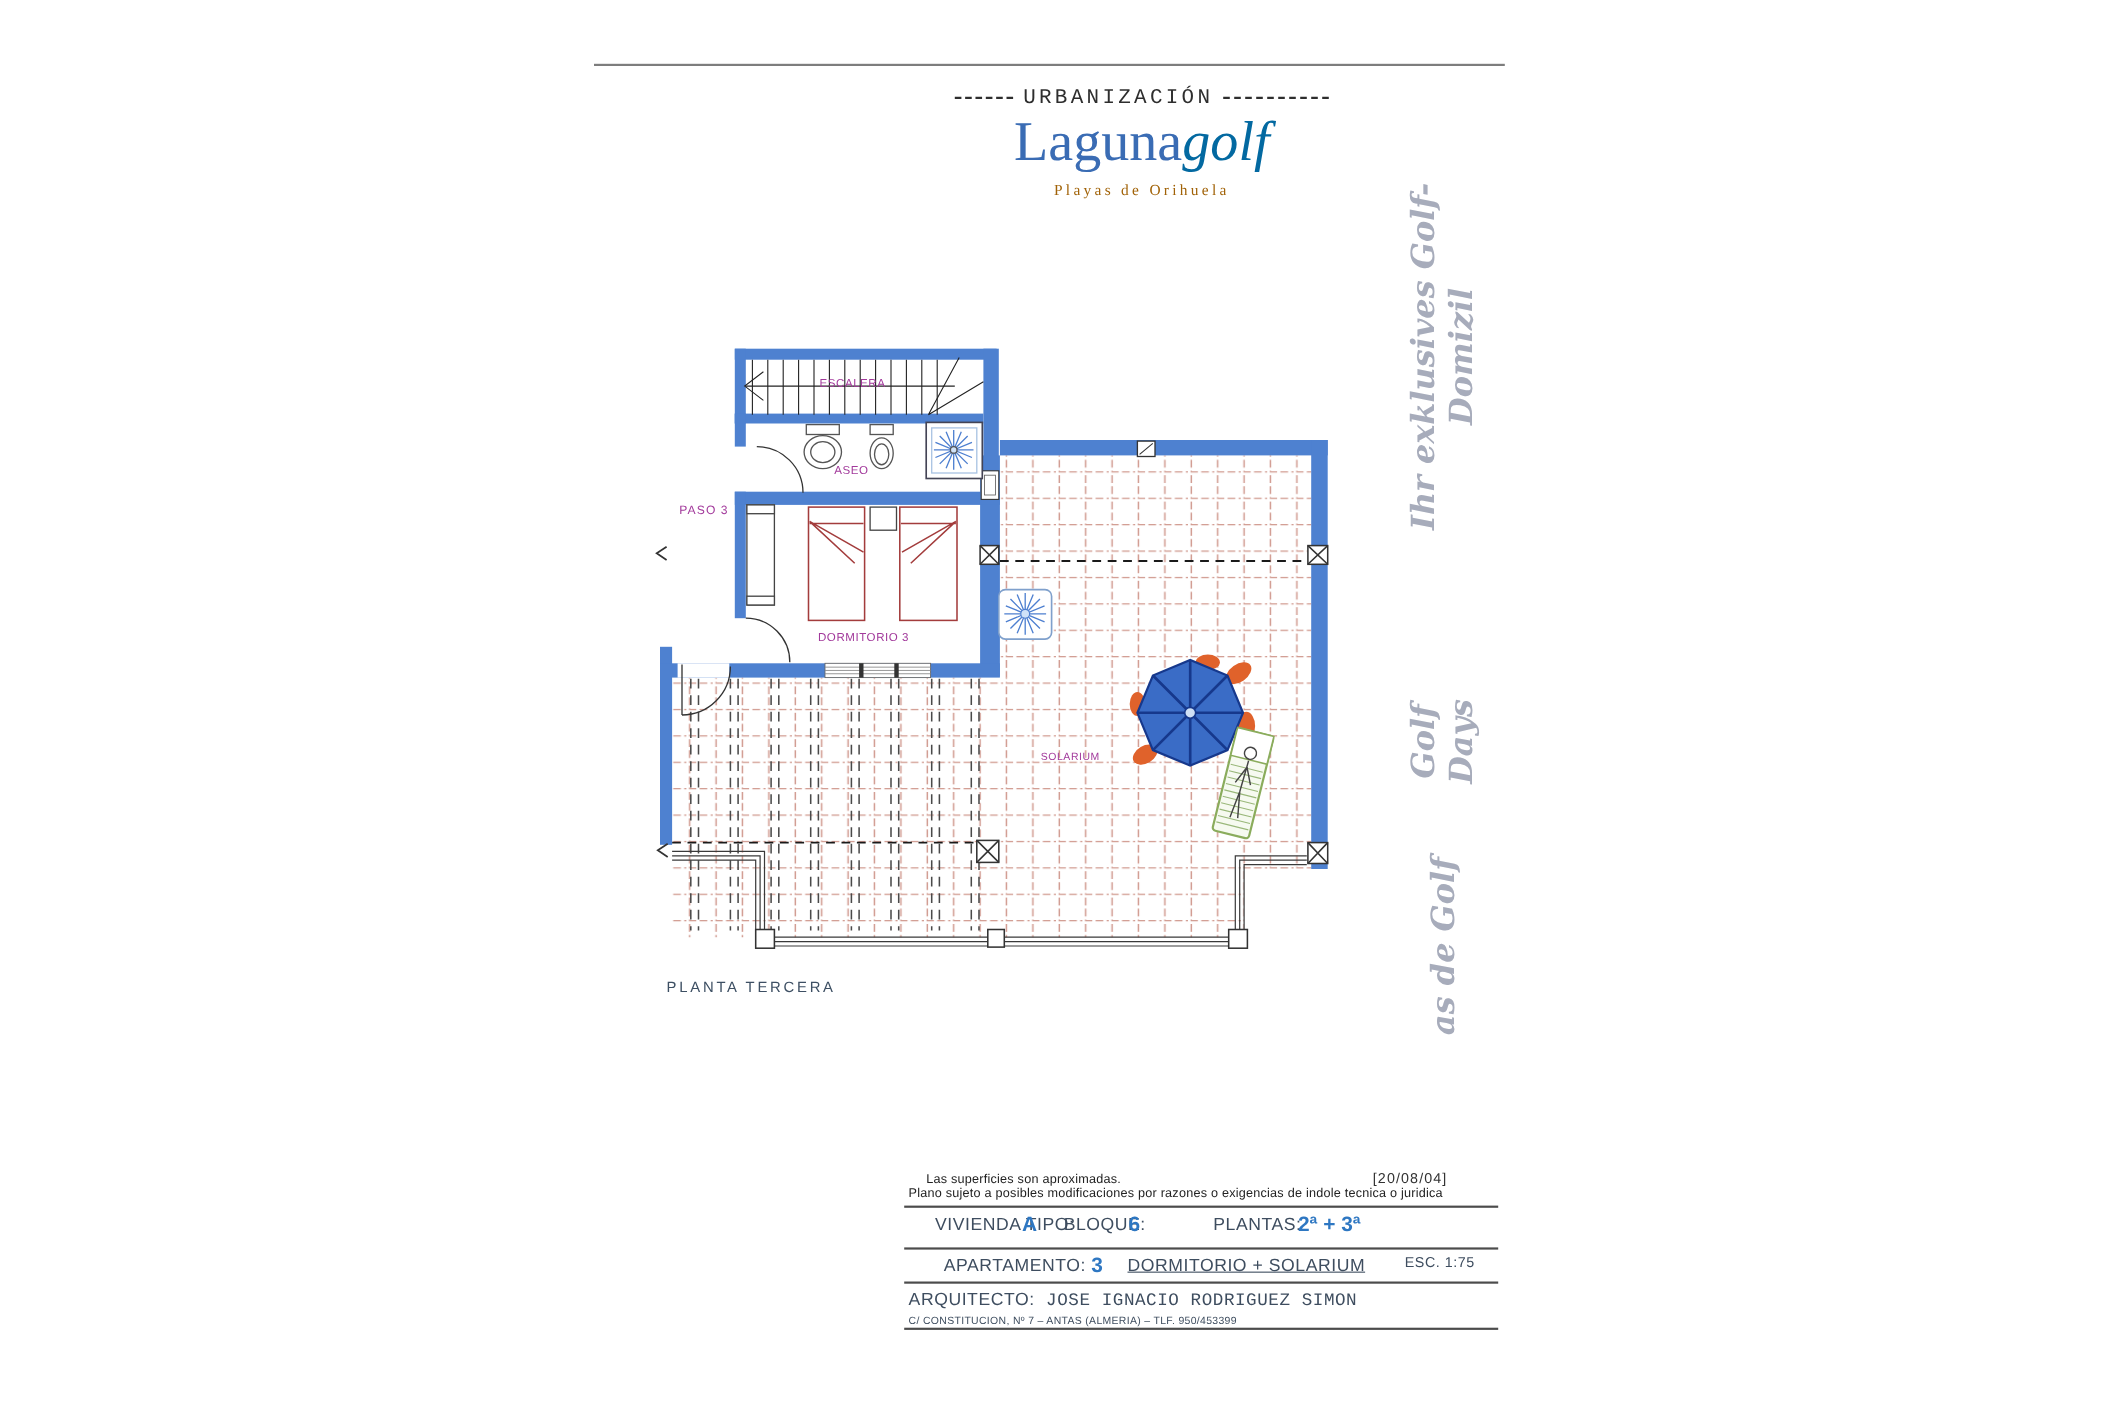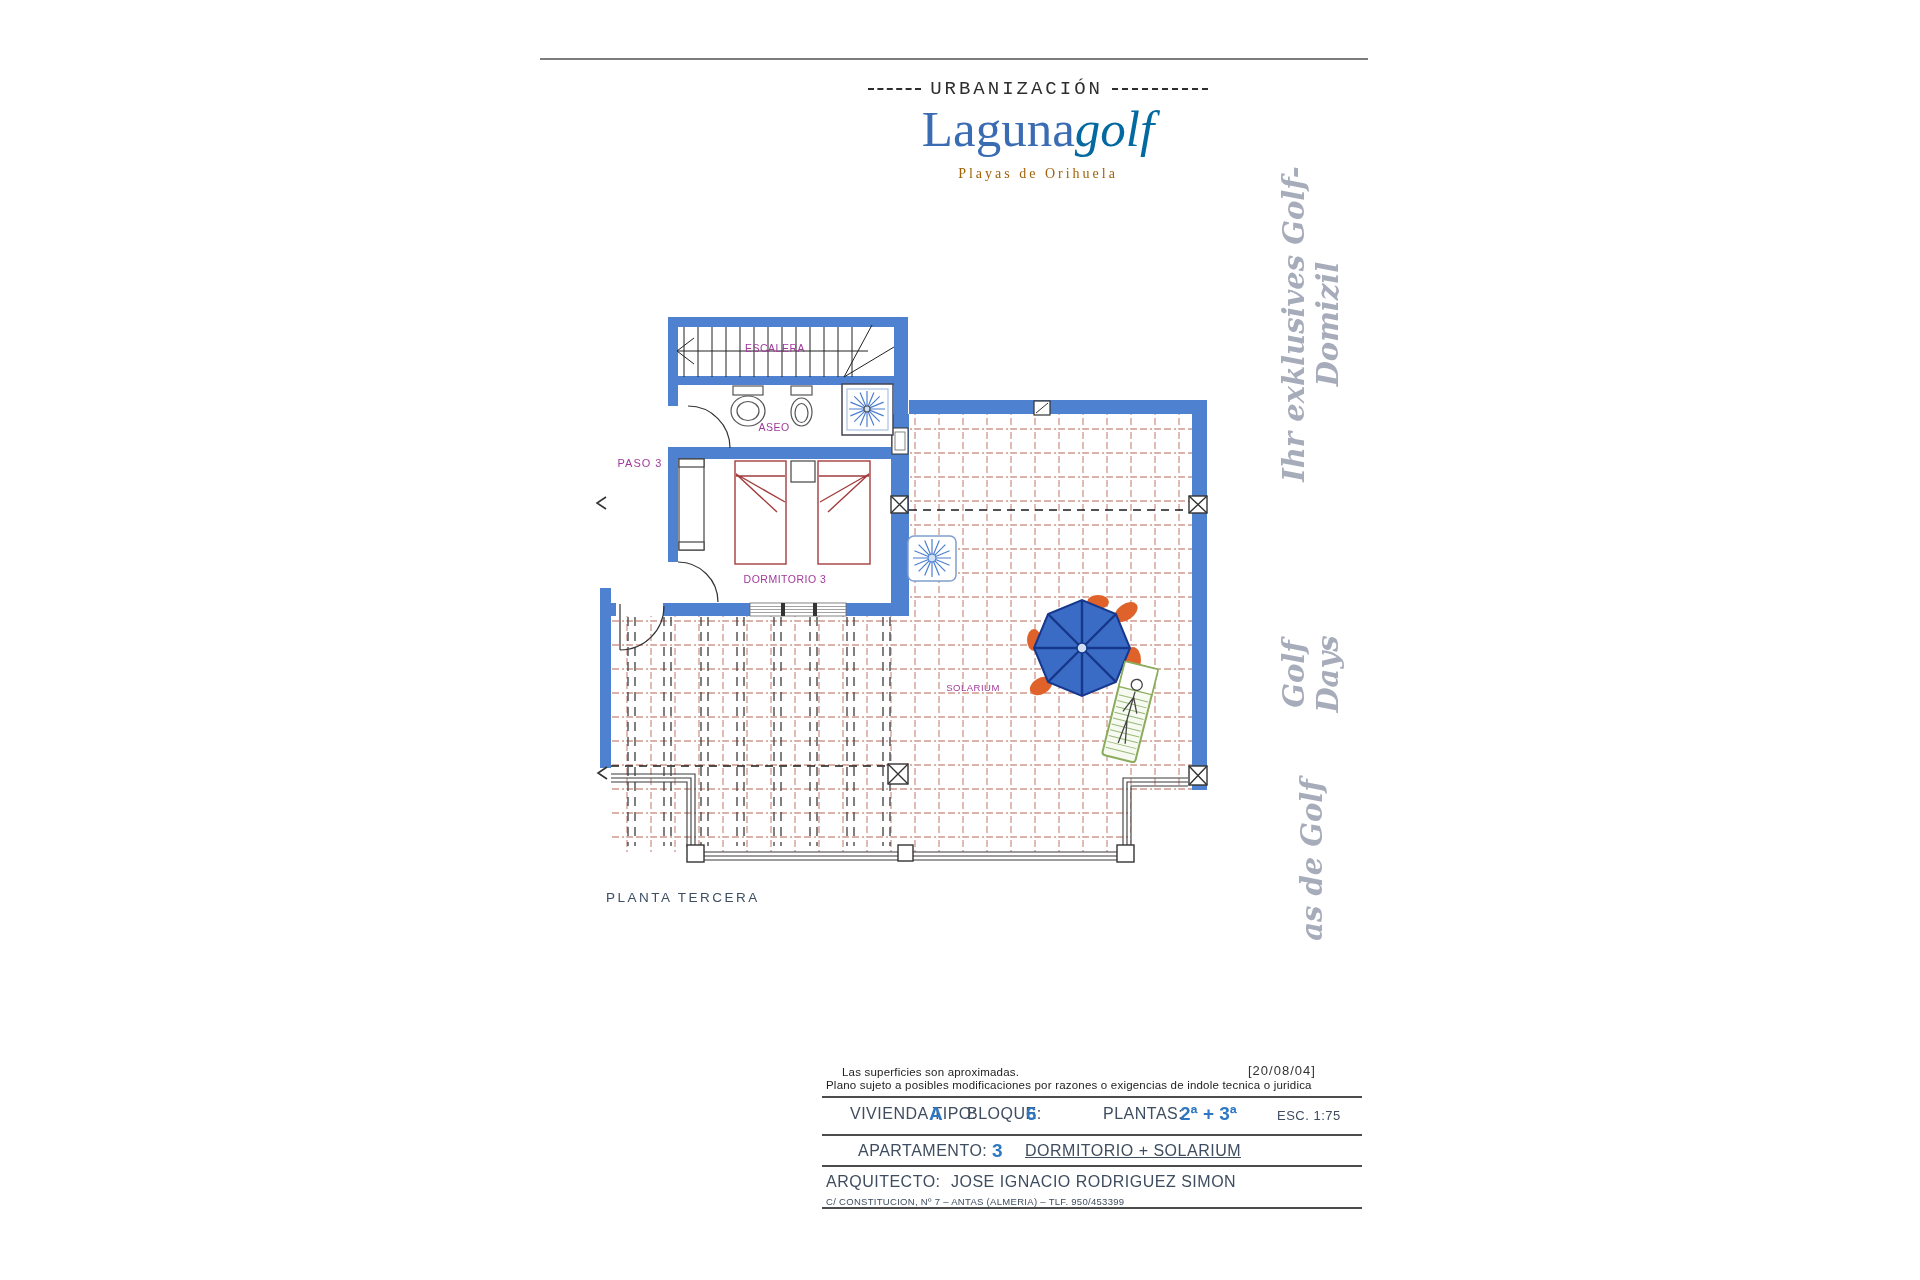--- a/index.html
+++ b/index.html
@@ -32,21 +32,21 @@
 
   
   #plan { left:560px; top:300px; width:700px; height:620px; }
 
   
   .tb-line { left:822px; width:540px; height:2px; background:#4c4c4c; }
   .small-print { font-size:11.5px; color:#222; letter-spacing:.2px; }
   .date-stamp { font-size:13px; color:#333; letter-spacing:1px; }
   .tb-label { font-size:16px; color:#3e4d5f; letter-spacing:.5px; white-space:nowrap; }
   .tb-value { font-size:19px; font-weight:bold; color:#2e77c2; white-space:nowrap; }
-  .tb-esc { font-size:13px; color:#3e4d5f; letter-spacing:.5px; }
+  .tb-esc { font-size:13px; color:#3e4d5f; letter-spacing:.5px;margin-top:32px; }
   .tb-addr { font-size:9.5px; color:#3e4d5f; letter-spacing:.3px; }
 </style>
 </head>
 <body>
 
 <div id="sheet">
 
   <div class="abs top-rule"></div>
 
   <div class="abs header">
@@ -266,17 +266,17 @@
   <div class="abs tb-label" style="left:1103px; top:1105px;">PLANTAS:</div>
   <div class="abs tb-value" style="left:1180px; top:1103px;">2ª + 3ª</div>
   <div class="abs tb-esc" style="left:1277px; top:1108px;">ESC. 1:75</div>
 
   <div class="abs tb-label" style="left:826px; top:1142px;margin-left:32px;">APARTAMENTO:</div>
   <div class="abs tb-value" style="left:992px; top:1140px;">3</div>
   <div class="abs tb-label" style="left:1025px; top:1142px;text-decoration:underline;">DORMITORIO + SOLARIUM</div>
 
   <div class="abs" style="left:826px; top:1173px;">
     <span class="tb-label">ARQUITECTO:</span>
-    <span class="tb-label" style="margin-left:6px;">JOSE IGNACIO RODRIGUEZ SIMON</span>
+    <span class="tb-label" style="margin-left:6px;font-family:Liberation Mono, monospace;">JOSE IGNACIO RODRIGUEZ SIMON</span>
   </div>
   <div class="abs tb-addr" style="left:826px; top:1196px;">C/ CONSTITUCION, Nº 7 – ANTAS (ALMERIA) – TLF. 950/453399</div>
 
 </div>
 
 </body></html>

